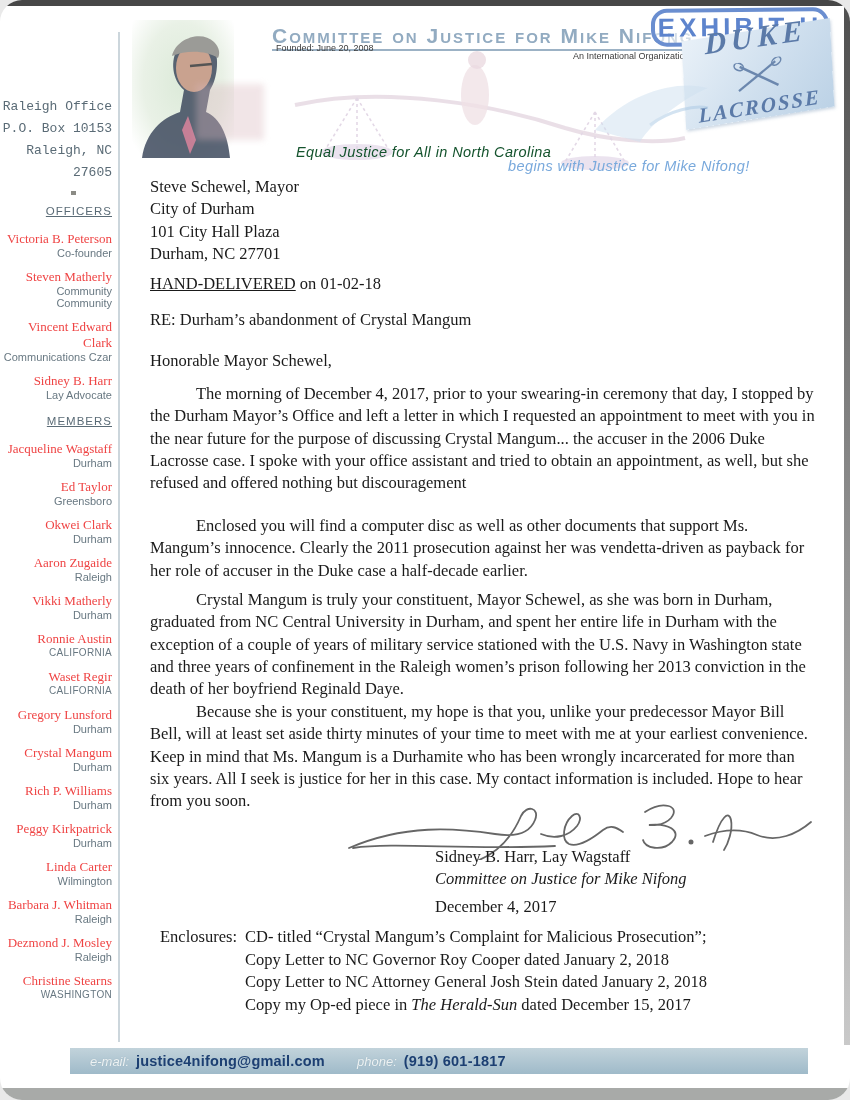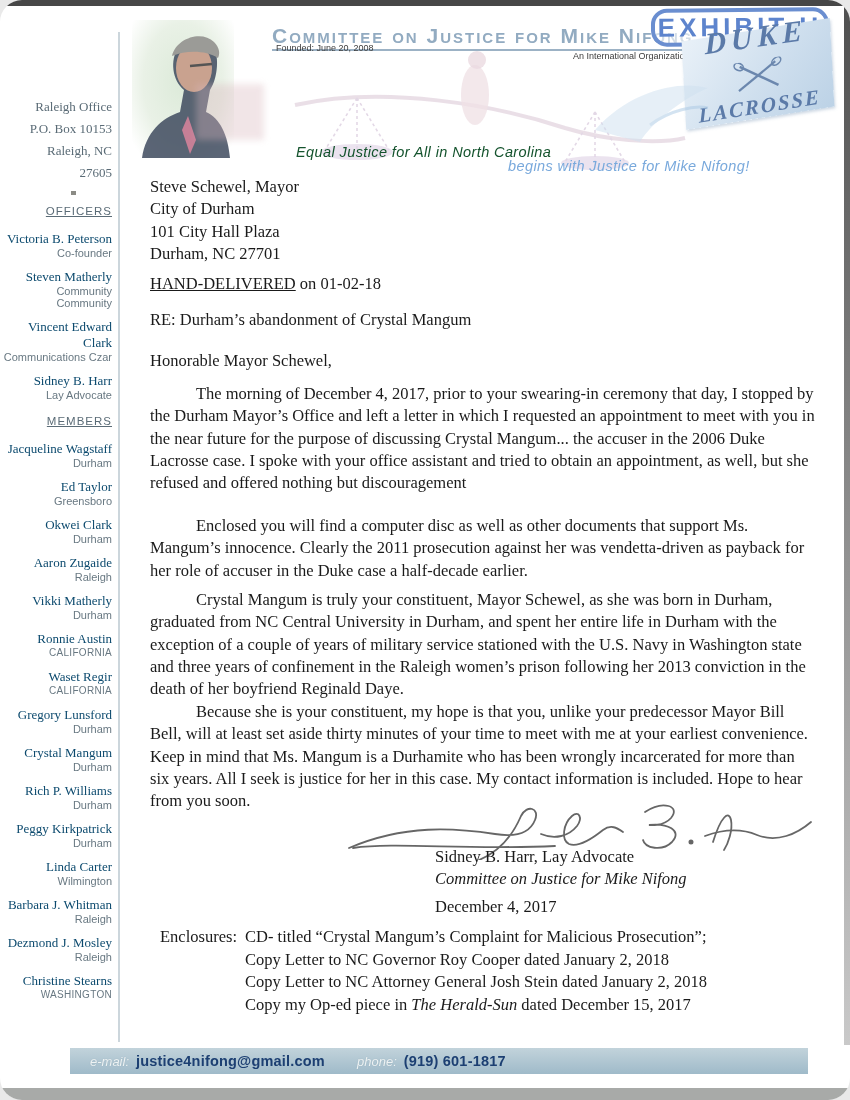--- a/index.html
+++ b/index.html
@@ -43,26 +43,26 @@
           opacity:.35;filter:blur(3px);}
   .wm-swoosh{position:absolute;left:590px;top:70px;width:120px;height:80px;opacity:.5;}
   .tagline1{position:absolute;left:296px;top:144px;font-family:"Liberation Sans",sans-serif;
             font-style:italic;font-size:14.5px;color:#14532d;letter-spacing:.4px;}
   .tagline2{position:absolute;left:508px;top:158px;font-family:"Liberation Sans",sans-serif;
             font-style:italic;font-size:14.5px;color:#79a9dc;letter-spacing:.4px;}
 
   
   .side-divider{position:absolute;left:118px;top:32px;width:2px;height:1010px;background:#ccd6dc;}
   .sidebar{position:absolute;left:0;top:96px;width:112px;text-align:right;color:#5a6b78;}
-  .side-office{font-family:Liberation Serif, serif;font-size:13px;line-height:22px;color:#5a6b76;}
+  .side-office{font-family:Liberation Mono, monospace;font-size:13px;line-height:22px;color:#5a6b76;}
   .side-mark{display:inline-block;width:5px;height:4px;background:#8b8b85;margin:7px 36px 4px 0;}
   .side-head{font-family:"Liberation Sans",sans-serif;font-size:11.5px;letter-spacing:1px;
              text-decoration:underline;color:#5a6b76;margin:2px 0 14px 0;font-weight:400;}
   .entry{margin-bottom:10px;}
-  .entry .nm{font-family:"Liberation Serif",serif;font-size:13px;line-height:16px;color:#0c4a6e;}
+  .entry .nm{font-family:"Liberation Serif",serif;font-size:13px;line-height:16px;color:#ef4444;}
   .entry .rl{font-family:"Liberation Sans",sans-serif;font-size:11px;line-height:12px;color:#68playing;}
   .entry .rl{color:#687882;}
   .entry .rl.small{font-size:10px;letter-spacing:.3px;}
 
   
   .main{position:absolute;left:150px;top:0;width:666px;font-size:16.5px;line-height:22.3px;}
   .recipient{position:absolute;top:176px;left:0;}
   .hand{position:absolute;top:273px;left:0;}
   .hand .u{text-decoration:underline;}
   .re-line{position:absolute;top:309px;left:0;}
@@ -261,21 +261,21 @@
         <path d="M4 50 C60 26 110 30 150 36 C175 40 186 32 190 22 C195 10 182 6 176 18 C170 32 158 52 134 62"></path>
         <path d="M8 50 C50 44 120 52 210 48"></path>
         <path d="M196 36 C210 42 224 38 232 28 C238 20 234 12 227 18 C218 26 216 42 224 46 C234 50 248 40 258 32 C266 26 272 30 278 34"></path>
         <path d="M300 14 C318 2 336 8 326 20 C318 29 304 27 304 27 C322 25 338 32 327 44 C317 54 300 50 298 42"></path>
         <circle cx="346" cy="44" r="1.6" fill="#4c4c4c"></circle>
         <path d="M368 44 C376 18 384 12 386 22 C388 32 383 46 379 52"></path>
         <path d="M360 38 C382 30 400 32 412 37 C432 45 452 36 466 24"></path>
       </g>
     </svg>
 
-    <div class="sig-name">Sidney B. Harr, Lay Advocate</div>
+    <div class="sig-name">Sidney B. Harr, Lay Wagstaff</div>
     <div class="sig-org">Committee on Justice for Mike Nifong</div>
     <div class="sig-date">December 4, 2017</div>
 
     <div class="enc-label">Enclosures:</div>
     <div class="enc-items">
       <div>CD-  titled “Crystal Mangum’s Complaint for Malicious Prosecution”;</div>
       <div>Copy Letter to NC Governor Roy Cooper dated January 2, 2018</div>
       <div>Copy Letter to NC Attorney General Josh Stein dated January 2, 2018</div>
       <div><span>Copy my Op-ed piece in </span><span class="it">The Herald-Sun</span><span> dated December 15, 2017</span></div>
     </div>

